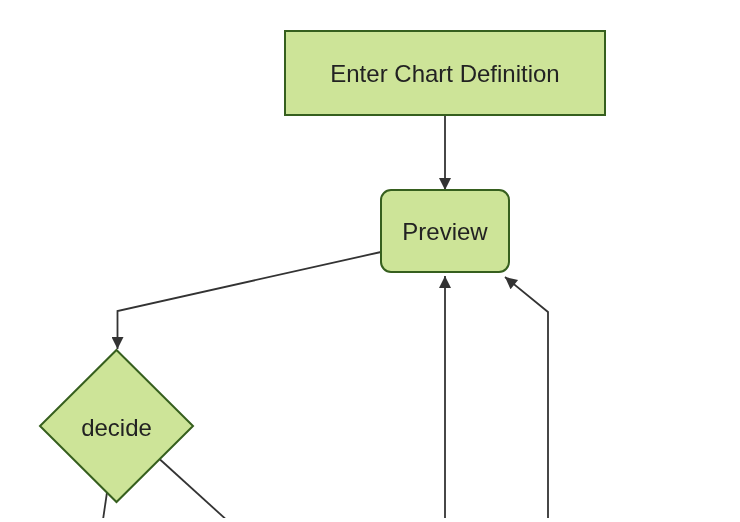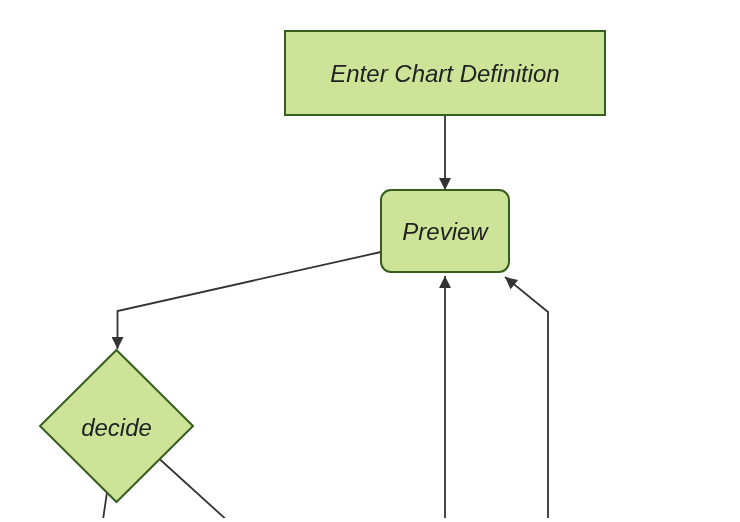--- a/index.html
+++ b/index.html
@@ -7,21 +7,20 @@
     padding: 0;
     background: var(--background, #ffffff);
   }
   .canvas {
     position: relative;
     width: 740px;
     height: 518px;
     background: var(--background, #ffffff);
     overflow: hidden;
     font-family: "Liberation Sans", sans-serif;
-    font-style: italic;
   }
   svg { display: block; }
   .node-shape {
     fill: var(--node-fill, #cde498);
     stroke: var(--node-border, #365f1e);
     stroke-width: 2px;
   }
   .edge {
     fill: none;
     stroke: var(--edge, #333333);

